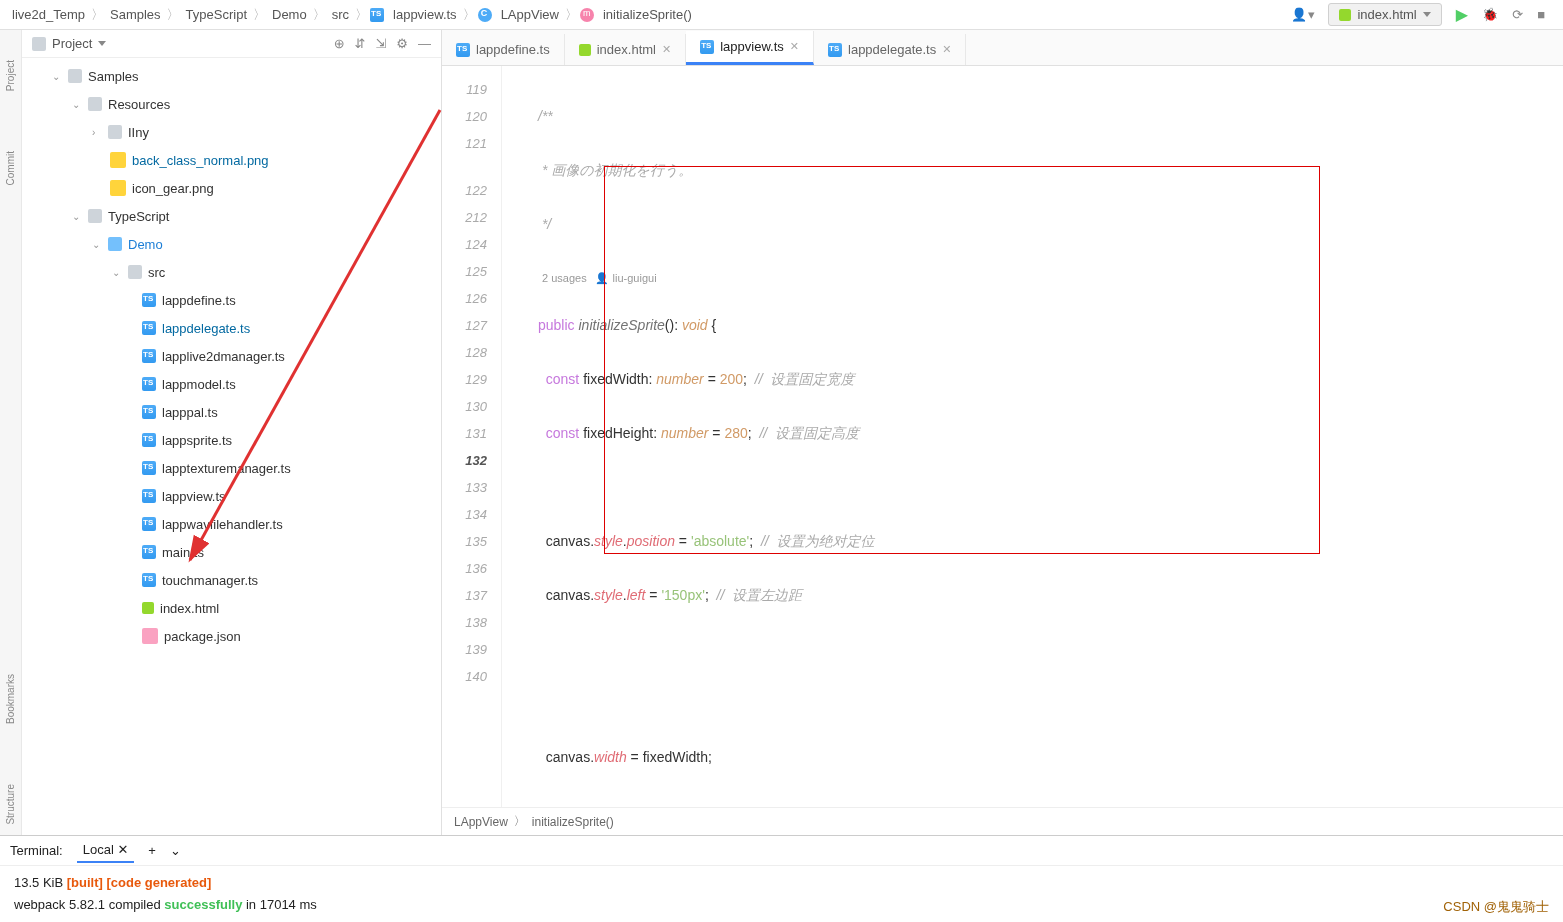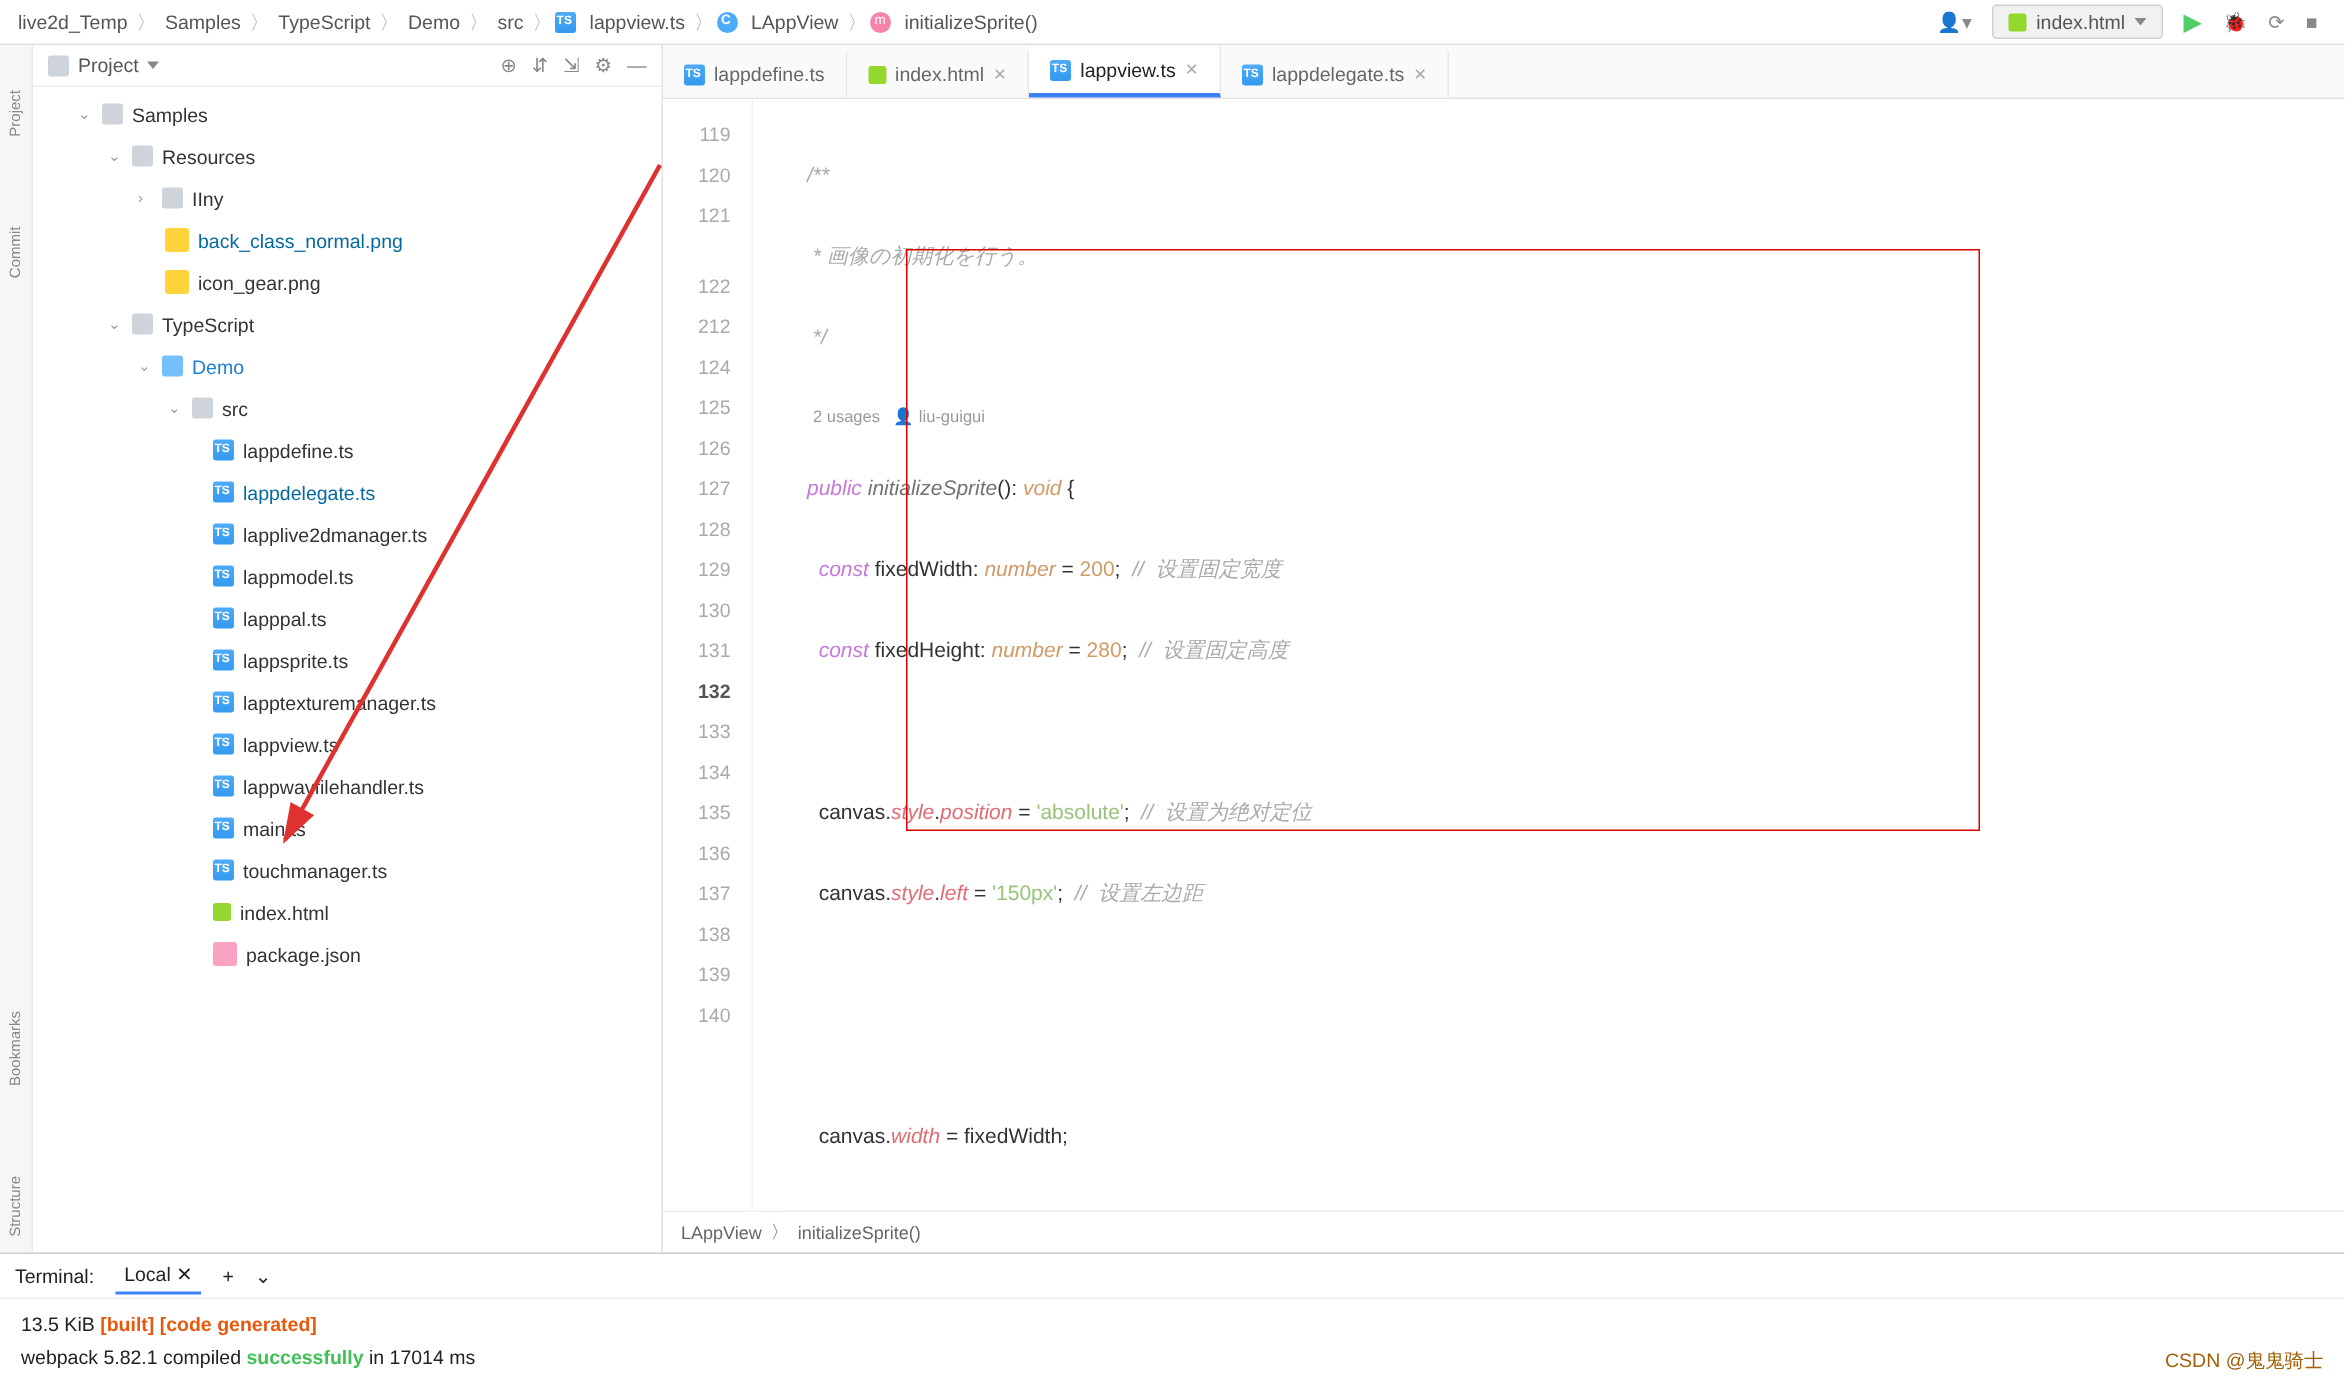--- a/index.html
+++ b/index.html
@@ -37,26 +37,26 @@
 .chev{width:10px;display:inline-block;color:#999;font-size:10px;}
 .file-ico{width:16px;height:16px;display:inline-block;border-radius:2px;}
 .png-ico{background:#ffd43b;}
 .json-ico{background:#faa2c1;}
 .editor-area { flex:1; display:flex; flex-direction:column; min-width:0;}
 .tabs { display:flex; height:36px; border-bottom:1px solid #e0e0e0; background:#fafafa; align-items:flex-end;}
 .tab { display:flex; align-items:center; gap:6px; padding:8px 14px; border-right:1px solid #e8e8e8; color:#666; font-size:13px; cursor:pointer; background:#fafafa;}
 .tab.active { background:#fff; border-bottom:3px solid #3b82f6; color:#222;}
 .tab .close{color:#aaa;font-size:11px;}
 .editor-body { flex:1; display:flex; overflow:hidden; position:relative;}
-.gutter { width:60px; background:#fff; border-right:1px solid #f0f0f0; text-align:right; padding:10px 14px 0 0; color:#aaa; font-family:Consolas,monospace; font-size:13px; line-height:27px;}
+.gutter { width:60px; background:#fff; border-right:1px solid #f0f0f0; text-align:right; padding:10px 14px 0 0; color:#aaa; font-family:Consolas,monospace; font-size:13px; line-height:27px;font-style:italic;}
 .gutter .cur{color:#555;font-weight:bold;background:#fff;}
 .gutter-fold{width:24px;background:#fff;}
 .code { flex:1; padding:10px 0 0 12px; font-family:Consolas,'Courier New',monospace; font-size:14px; line-height:27px; white-space:pre; color:#333; position:relative;}
 .code .line{height:27px;}
-.kw{color:#c678dd;font-style:italic;}
+.kw{color:#c678dd;}
 .fn{color:#737373;font-style:italic;}
 .ty{color:#d19a66;font-style:italic;}
 .st{color:#98c379;}
 .cm{color:#aaa;font-style:italic;}
 .pr{color:#e06c75;font-style:italic;}
 .num{color:#d19a66;}
 .redbox{position:absolute;border:1px solid #d00;left:78px;top:100px;width:716px;height:388px;pointer-events:none;}
 .arrow-svg{position:absolute;left:160px;top:100px;pointer-events:none;z-index:10;}
 .crumbs-bottom{height:28px;border-top:1px solid #eee;display:flex;align-items:center;padding:0 12px;font-size:12px;color:#666;gap:6px;}
 .terminal-panel{border-top:1px solid #ccc;background:#fff;}

